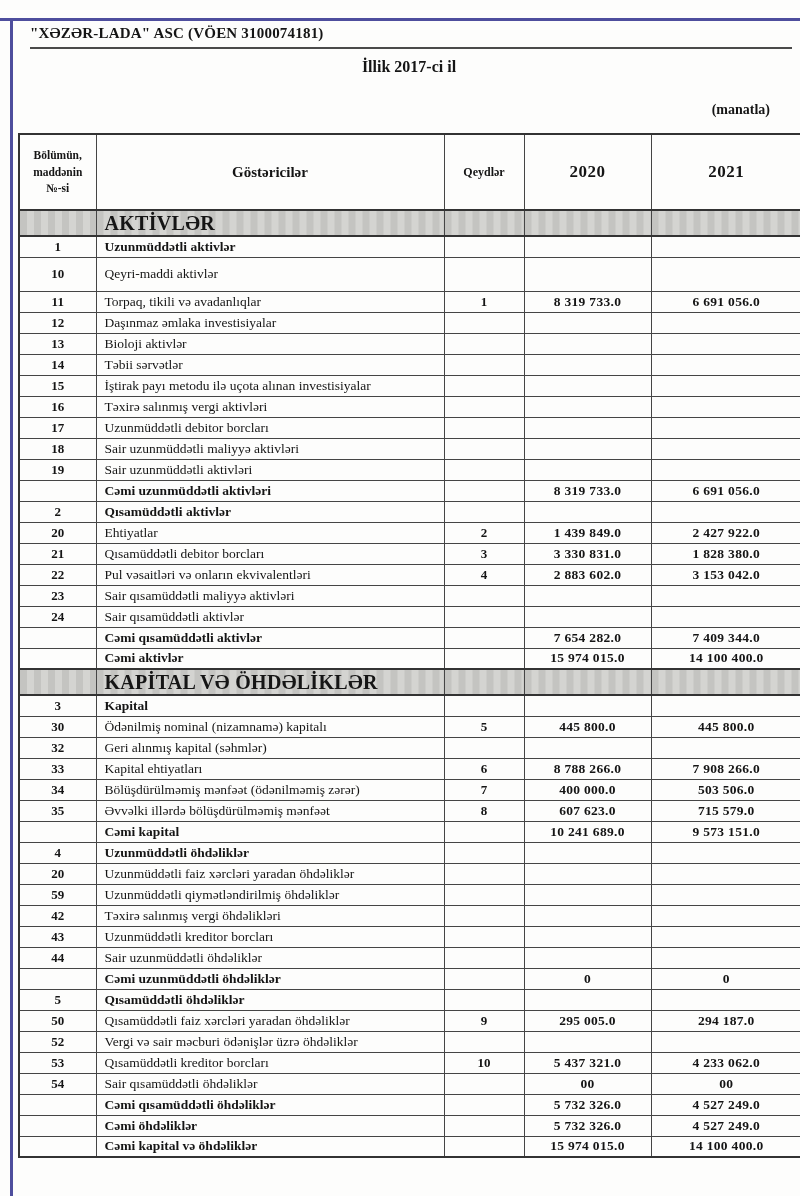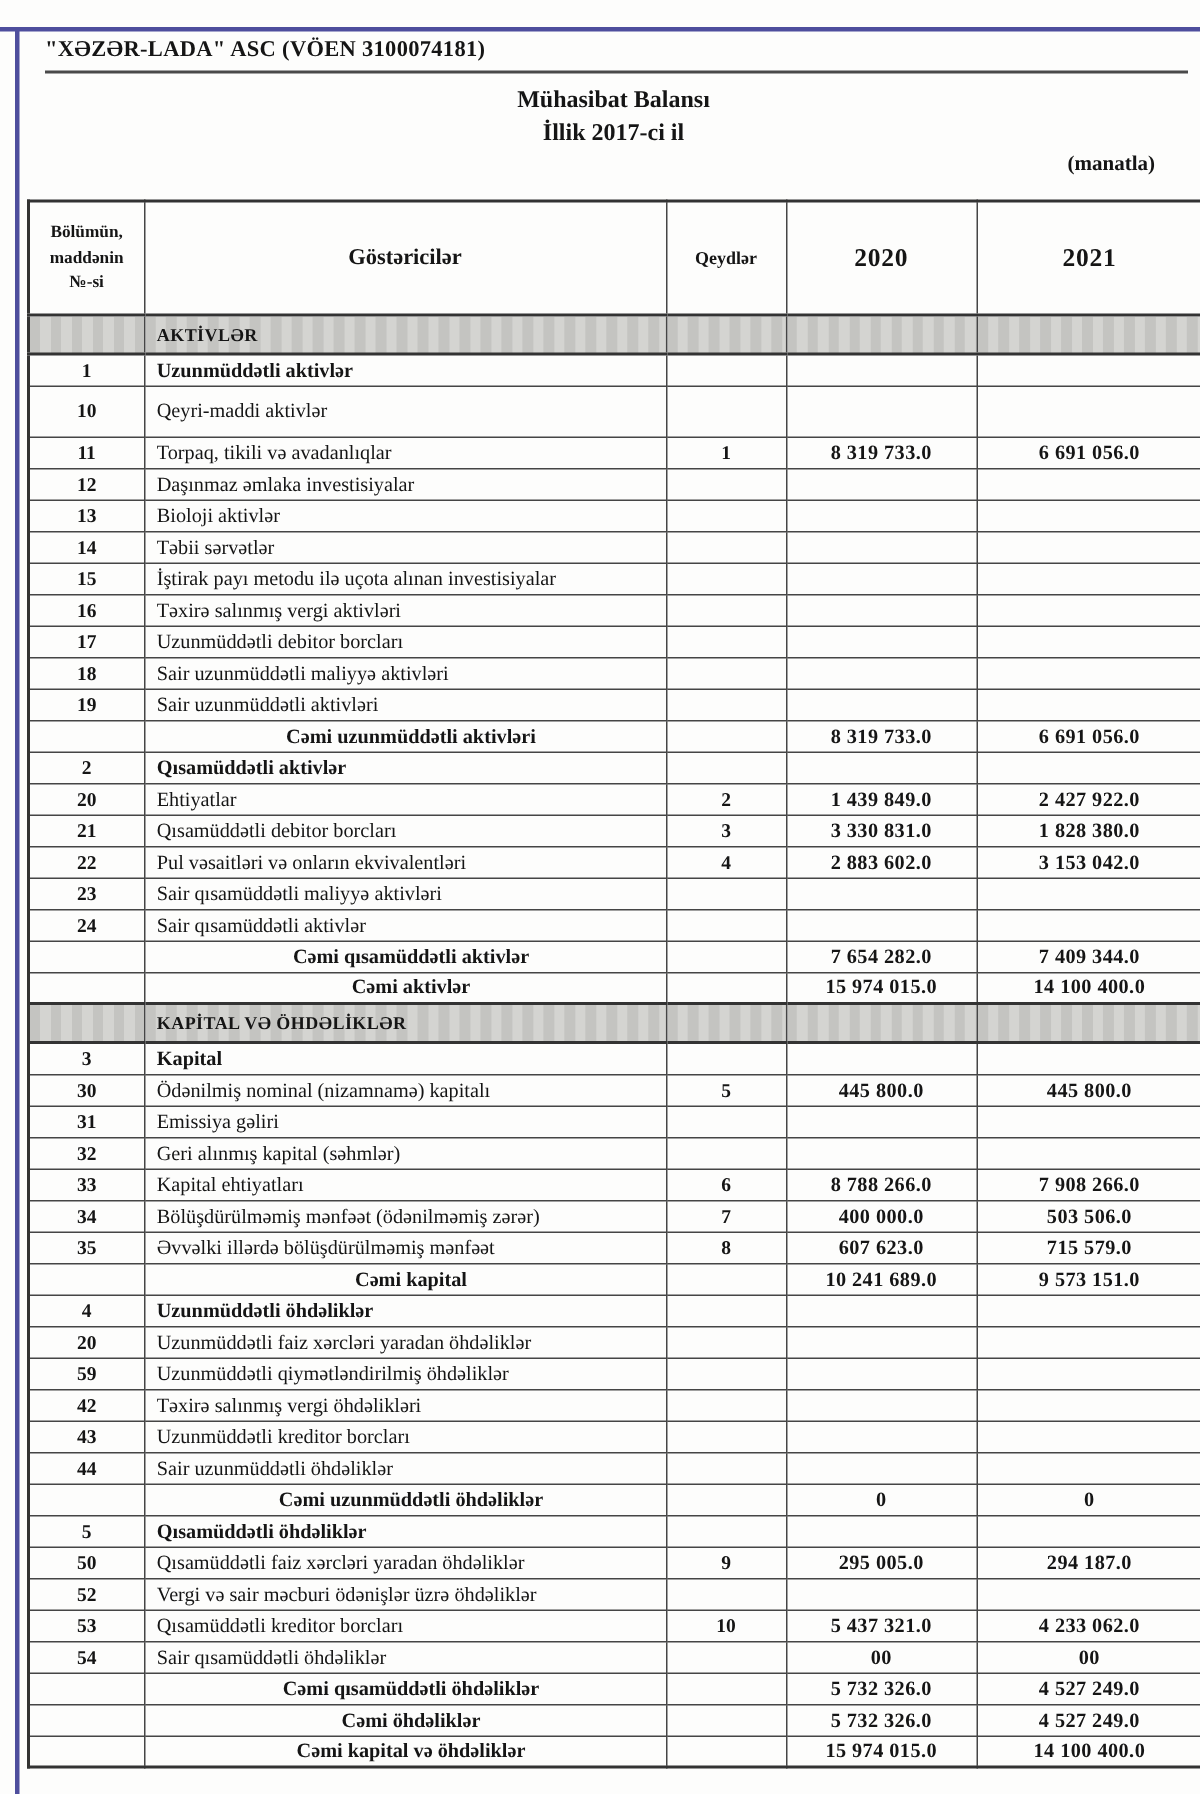--- a/index.html
+++ b/index.html
@@ -71,35 +71,34 @@
   td.note { text-align: center; font-size: 13px;  font-weight: bold; }
   td.val  { text-align: center; font-size: 13.5px; font-weight: bold; letter-spacing: 0.3px; }
 
   tr.bold td.label, tr.total td.label { font-weight: bold; }
   tr.section td {
     background-color: #cfcfcc;
     background-image: repeating-linear-gradient(90deg,
       rgba(0,0,0,0.055) 0 7px, rgba(255,255,255,0.10) 7px 14px);
     border-top: 2px solid #333; border-bottom: 2px solid #333;
   }
-  tr.section td.label { font-weight: bold; font-size: 12px; letter-spacing: 0.3px; }
-  tr.total td { border-top: 1.5px solid #3a3a3a; text-align: center; }
+  tr.section td.label { font-weight: bold; font-size: 20px; letter-spacing: 0.3px; }
+  tr.total td { border-top: 1.5px solid #3a3a3a; }
 </style>
 </head>
 <body>
 
 <div class="page">
   <div class="frame-top"></div>
   <div class="frame-left"></div>
 
   <div class="company">"XƏZƏR-LADA" ASC (VÖEN 3100074181)</div>
   <div class="header-rule"></div>
 
   <div class="titles">
-    <div class="t1">Mühasibat Balansı</div>
     <div class="t2">İllik  2017-ci il</div>
   </div>
 
   <div class="currency-note">(manatla)</div>
 
   <table class="balance">
     <colgroup>
       <col class="c-no">
         <col class="c-label">
         <col class="c-note">
@@ -282,27 +281,20 @@
           <td class="val"></td>
         </tr>
         <tr class="item">
           <td class="no">30</td>
           <td class="label">Ödənilmiş nominal (nizamnamə) kapitalı</td>
           <td class="note">5</td>
           <td class="val">445 800.0</td>
           <td class="val">445 800.0</td>
         </tr>
         <tr class="item">
-          <td class="no">31</td>
-          <td class="label">Emissiya gəliri</td>
-          <td class="note"></td>
-          <td class="val"></td>
-          <td class="val"></td>
-        </tr>
-        <tr class="item">
           <td class="no">32</td>
           <td class="label">Geri alınmış kapital (səhmlər)</td>
           <td class="note"></td>
           <td class="val"></td>
           <td class="val"></td>
         </tr>
         <tr class="item">
           <td class="no">33</td>
           <td class="label">Kapital ehtiyatları</td>
           <td class="note">6</td>

